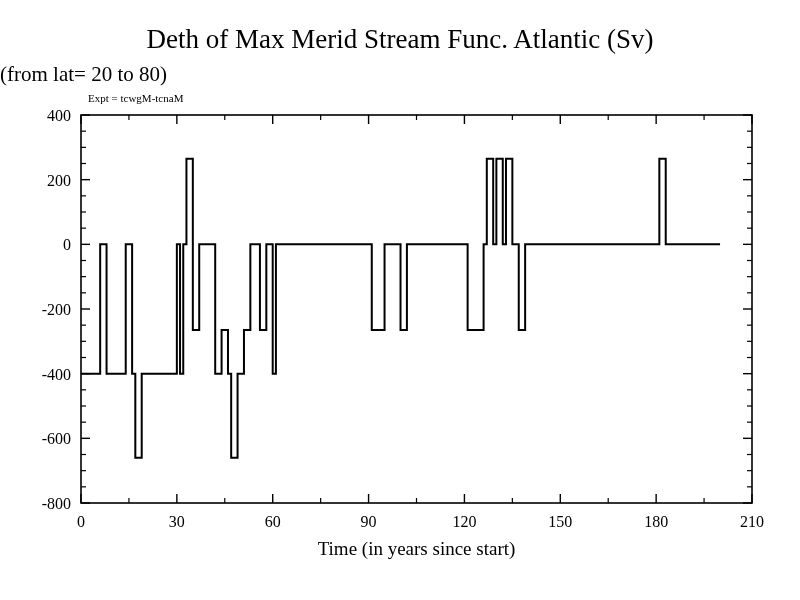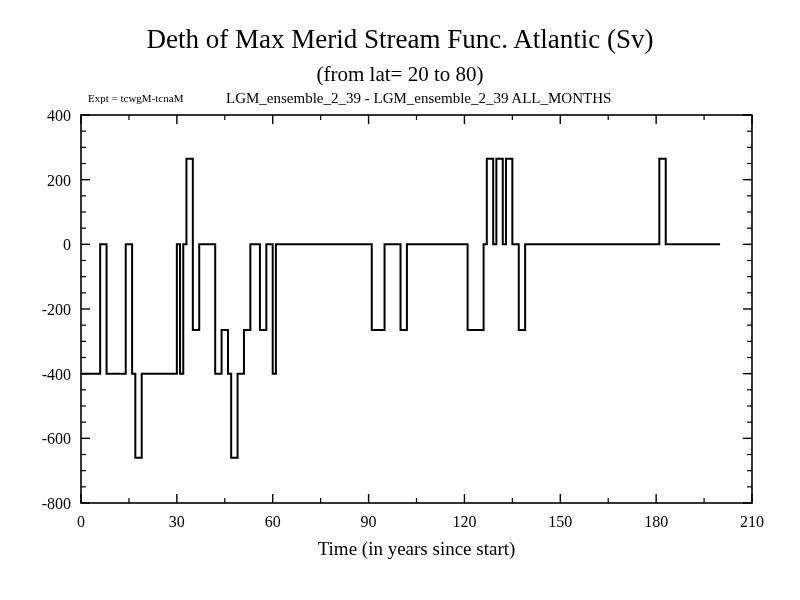--- a/index.html
+++ b/index.html
@@ -31,21 +31,21 @@
     font-size: 27px;
     line-height: 30px;
     letter-spacing: 0px;
     white-space: nowrap;
   }
   .ttl-sub {
     position: absolute;
     left: 0;
     top: 62px;
     width: 800px;
-    text-align: center;
+    text-align: left;
     font-size: 21px;
     line-height: 24px;
     white-space: nowrap;
   }
   .ttl-expt-left {
     position: absolute;
     left: 88px;
     top: 90px;
     font-size: 11px;
     line-height: 17px;
@@ -81,21 +81,20 @@
 <body>
 
 <div id="figure">
 
   <div class="ttl-main">Deth of Max Merid Stream Func. Atlantic (Sv)</div>
 
   <div class="ttl-sub">(from lat= 20 to 80)</div>
 
   <div class="ttl-expt-left">Expt = tcwgM-tcnaM</div>
 
-  <div class="ttl-expt-right">LGM_ensemble_2_39 - LGM_ensemble_2_39  ALL_MONTHS</div>
 
   <svg id="plot-svg" viewBox="0 0 800 600">
     <g id="axis-frame">
         <rect x="81" y="115" width="671" height="388" fill="none" stroke="#000000" stroke-width="1.6"></rect>
       </g>
     <g id="ticks-major">
         <line x1="81" y1="503" x2="81" y2="494" stroke="#000000" stroke-width="1.4"></line>
         <line x1="81" y1="115" x2="81" y2="124" stroke="#000000" stroke-width="1.4"></line>
         <line x1="176.85714285714283" y1="503" x2="176.85714285714283" y2="494" stroke="#000000" stroke-width="1.4"></line>
         <line x1="176.85714285714283" y1="115" x2="176.85714285714283" y2="124" stroke="#000000" stroke-width="1.4"></line>

